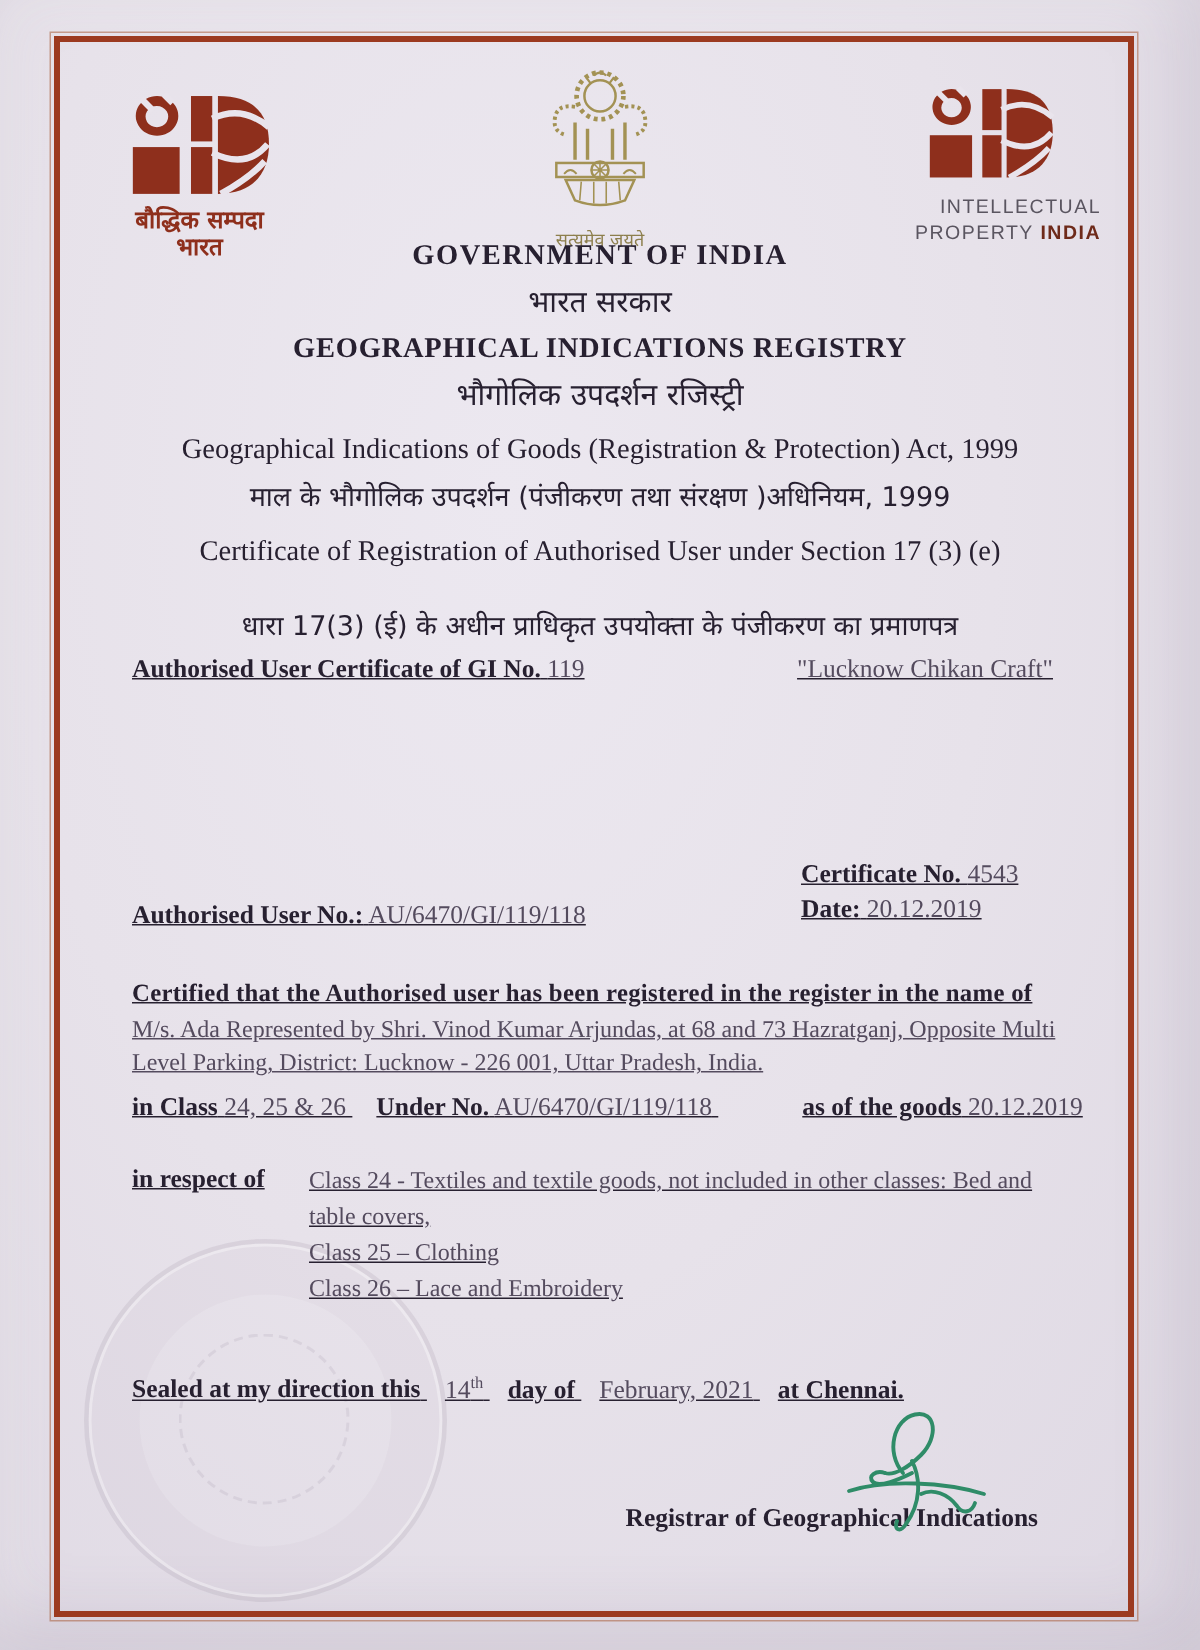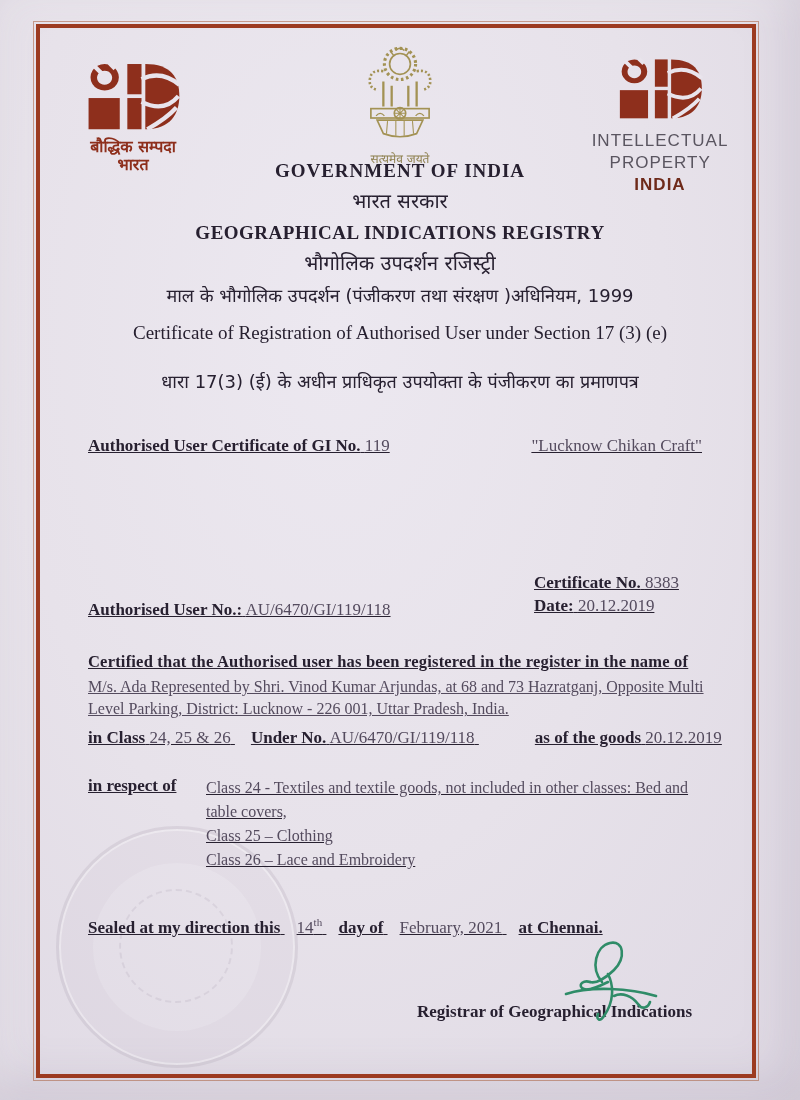--- a/index.html
+++ b/index.html
@@ -20,22 +20,22 @@
     box-shadow:inset -10px -16px 48px rgba(115,100,130,0.18), inset 8px 6px 34px rgba(255,255,255,0.30);}
   .frame{position:absolute;left:36px;top:24px;width:712px;height:1046px;
     border:4px solid var(--border);
     outline:1px solid rgba(170,95,60,0.55);outline-offset:2px;}
   
   .logo-left{position:absolute;left:70px;top:60px;width:126px;text-align:center;}
   .logo-right{position:absolute;left:586px;top:56px;width:148px;text-align:center;}
   .iplogo{display:block;margin:0 auto;}
   .hi-caption{color:var(--maroon);font-weight:bold;font-size:16px;line-height:1.15;
     font-family:"DejaVu Sans","Liberation Serif",sans-serif;}
-  .ipi-caption{font-family:"Liberation Sans",sans-serif;font-size:17px;letter-spacing:1px;
-    color:#5a5560;text-align:center;line-height:1.3;margin-top:4px;}
+  .ipi-caption{font-family:"Liberation Sans",sans-serif;font-size:13px;letter-spacing:1px;
+    color:#5a5560;text-align:right;line-height:1.3;margin-top:4px;}
   .ipi-caption .india{color:#6e2a1a;font-weight:bold;}
   .emblem{position:absolute;left:330px;top:40px;width:140px;text-align:center;}
   .emblem-caption{font-size:12px;color:#8d7f4d;margin-top:2px;
     font-family:"DejaVu Sans",sans-serif;}
   
   .head{position:absolute;left:50px;top:160px;width:700px;text-align:center;}
   .h-en{font-size:19px;font-weight:bold;letter-spacing:1px;}
   .h-hi{font-size:20px;margin-top:5px;font-family:"DejaVu Sans","Liberation Serif",sans-serif;}
   .h-en2{font-size:19px;font-weight:bold;letter-spacing:0.5px;margin-top:8px;}
   .h-hi2{font-size:20px;margin-top:5px;font-family:"DejaVu Sans","Liberation Serif",sans-serif;}
@@ -146,37 +146,38 @@
     <div><span>PROPERTY</span>
       <span class="india">INDIA</span></div>
   </div>
 </div>
 
 <div class="head">
   <div class="h-en">GOVERNMENT OF INDIA</div>
   <div class="h-hi">भारत सरकार</div>
   <div class="h-en2">GEOGRAPHICAL INDICATIONS REGISTRY</div>
   <div class="h-hi2">भौगोलिक उपदर्शन रजिस्ट्री</div>
+  <div class="h-act">Geographical Indications of Goods (Registration &amp; Protection) Act, 1999</div>
   <div class="h-act-hi">माल के भौगोलिक उपदर्शन (पंजीकरण तथा संरक्षण )अधिनियम, 1999</div>
   <div class="h-sec">Certificate of Registration of Authorised User under Section 17 (3) (e)</div>
   <div class="h-sec-hi">धारा 17(3) (ई) के अधीन प्राधिकृत उपयोक्ता के पंजीकरण का प्रमाणपत्र</div>
 </div>
 
 <div class="row gi-row">
   <span>
     <span class="lbl">Authorised User Certificate of GI No.</span>
     <span class="val">119</span>
   </span>
   <span class="val">"Lucknow Chikan Craft"</span>
 </div>
 
 <div class="row cert-block">
   <div>
     <span class="lbl">Certificate No.</span>
-    <span class="val">8383</span>
+    <span class="val">4543</span>
   </div>
   <div>
     <span class="lbl">Date:</span>
     <span class="val">20.12.2019</span>
   </div>
 </div>
 
 <div class="row au-row">
   <span class="lbl">Authorised User No.:</span>
   <span class="val">AU/6470/GI/119/118</span>

